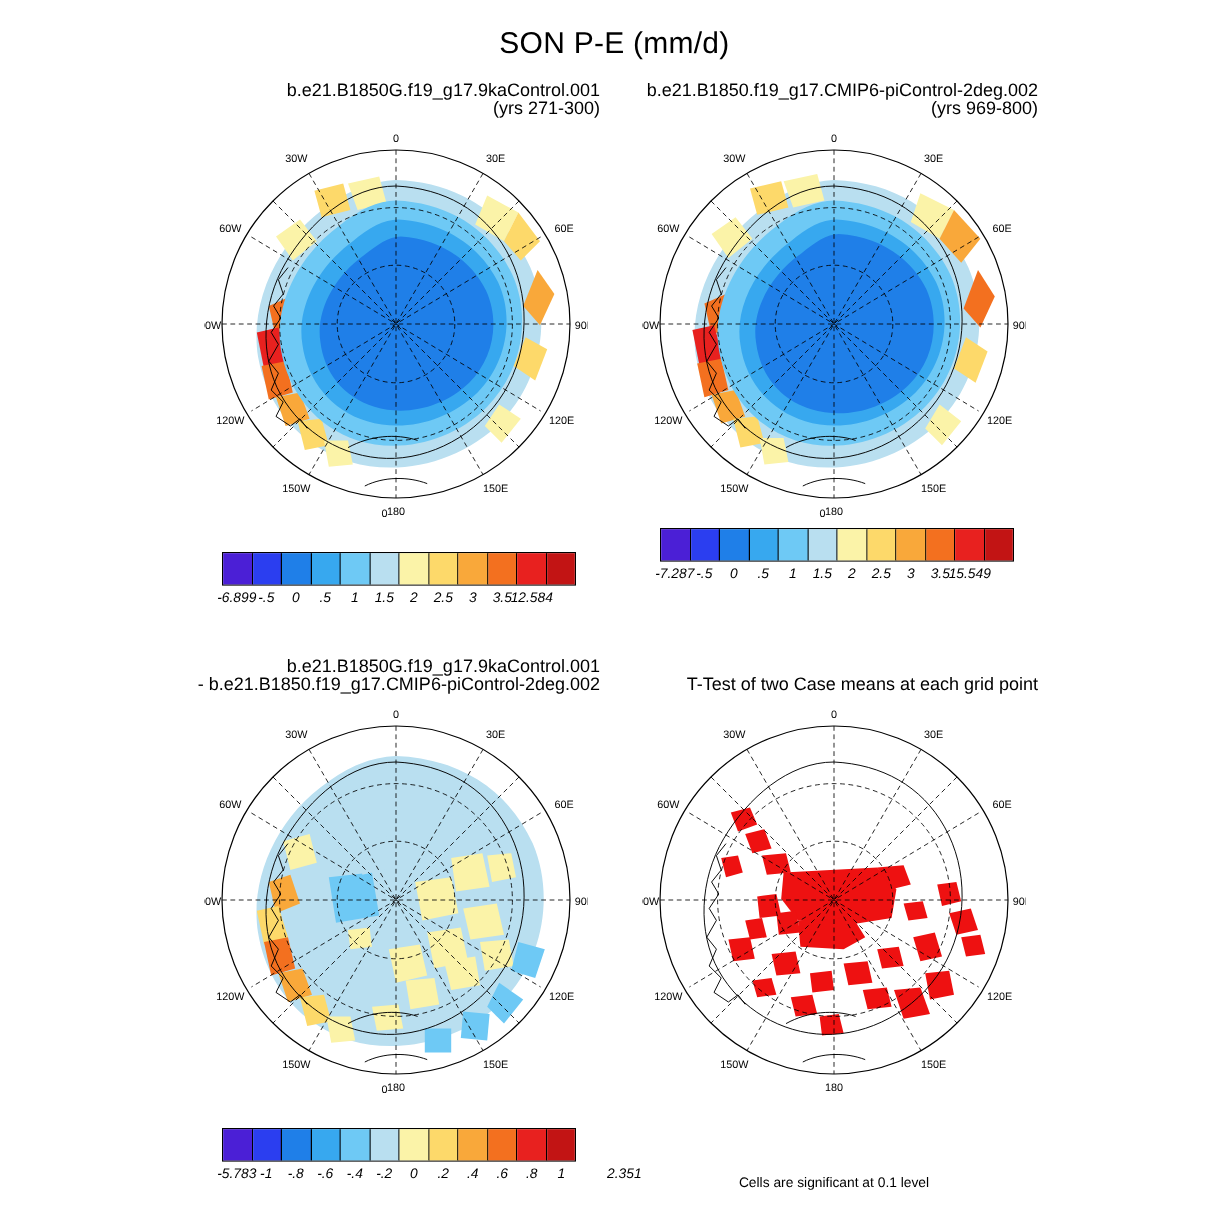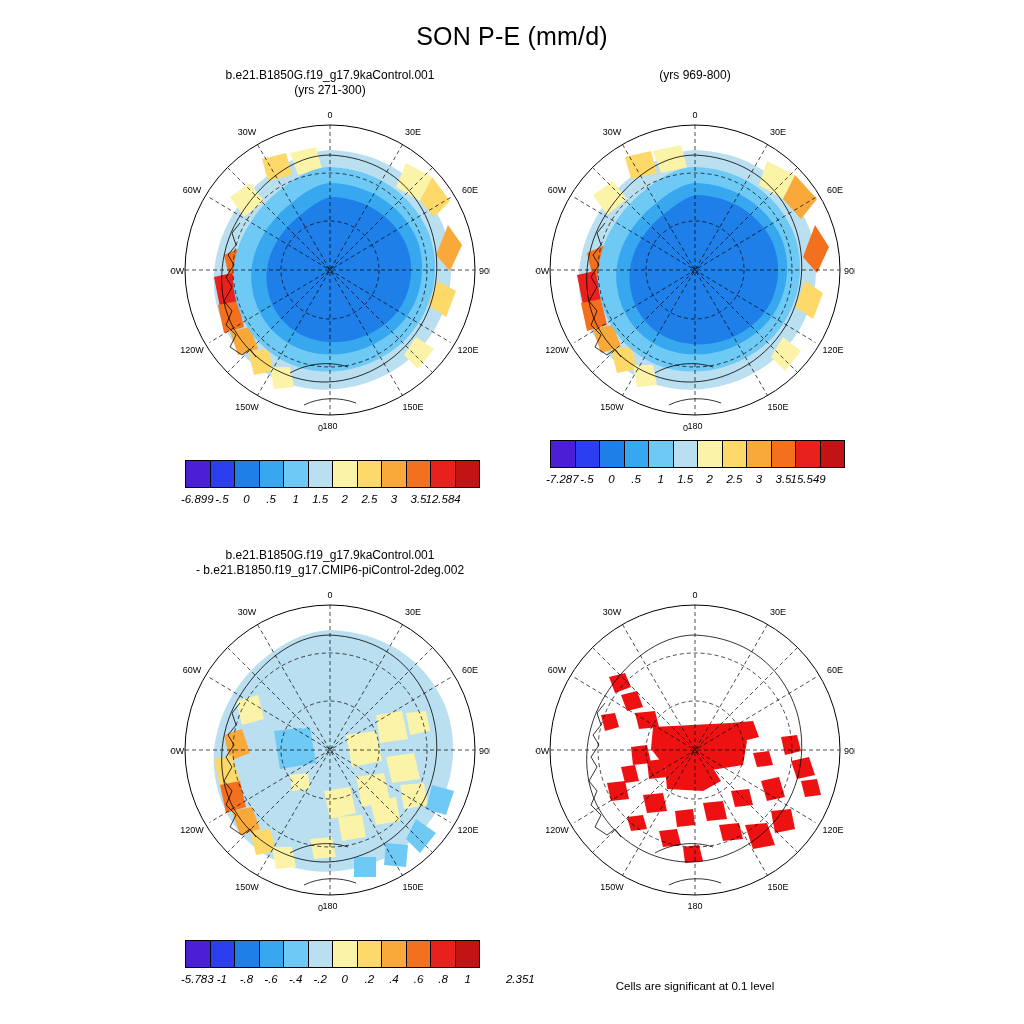--- a/index.html
+++ b/index.html
@@ -8,21 +8,21 @@
     font-family:"Liberation Sans", sans-serif;
     color:#000;
     position:relative;overflow:hidden;
   }
   .main-title{
     position:absolute;top:22px;left:0;width:1024px;text-align:center;
     font-size:25px;letter-spacing:0.2px;
   }
   .panel{position:absolute;}
   .panel-title{
-    position:absolute;width:100%;text-align:center;font-size:12px;line-height:15px;
+    position:absolute;width:100%;text-align:right;font-size:15px;line-height:15px;
   }
   .map-wrap{position:absolute;}
   .cbar-wrap{position:absolute;}
   .cbar{display:flex;border:1px solid #000;height:26px;box-sizing:content-box;}
   .cbar div{flex:1 1 0;border-right:1px solid #000;}
   .cbar div:last-child{border-right:none;}
   .cbar-labels{position:relative;height:16px;margin-top:5px;font-style:italic;}
   .cbar-labels span{
     position:absolute;transform:translateX(-50%);font-size:11.5px;white-space:nowrap;
   }
@@ -140,20 +140,21 @@
         <span style="left: 62.5%;">2.5</span>
         <span style="left: 70.8333%;">3</span>
         <span style="left: 79.1667%;">3.5</span>
         <span style="left: 87.5%;">12.584</span>
       </div>
   </div>
 </div>
 
 <div class="panel" style="left:525px;top:60px;width:340px;height:400px;">
   <div class="panel-title" style="top:8px;">
+    <div>b.e21.B1850.f19_g17.CMIP6-piControl-2deg.002</div>
     <div>(yrs 969-800)</div>
   </div>
   <div class="map-wrap" style="left:10px;top:45px;">
     <svg width="320" height="330" viewBox="0 0 320 330">
       <defs>
           <clipPath id="clipB">
             <circle cx="160" cy="165" r="145"></circle>
           </clipPath>
         </defs>
       <g clip-path="url(#clipB)">
@@ -350,20 +351,23 @@
         <span style="left: 70.8333%;">.4</span>
         <span style="left: 79.1667%;">.6</span>
         <span style="left: 87.5%;">.8</span>
         <span style="left: 95.8333%;">1</span>
         <span style="left: 104.167%; margin-left: 28px;">2.351</span>
       </div>
   </div>
 </div>
 
 <div class="panel" style="left:525px;top:540px;width:340px;height:460px;">
+  <div class="panel-title" style="top:23px;">
+    <div>T-Test of two Case means at each grid point</div>
+  </div>
   <div class="map-wrap" style="left:10px;top:45px;">
     <svg width="320" height="330" viewBox="0 0 320 330">
       <defs>
           <clipPath id="clipD">
             <circle cx="160" cy="165" r="145"></circle>
           </clipPath>
         </defs>
       <g clip-path="url(#clipD)" fill="#ee1111">
         <path d="M118 142 L196 138 L212 156 L208 180 L170 186 L130 182 L116 164 Z"></path>
         <path d="M196 138 L218 136 L224 152 L208 156 Z"></path>

